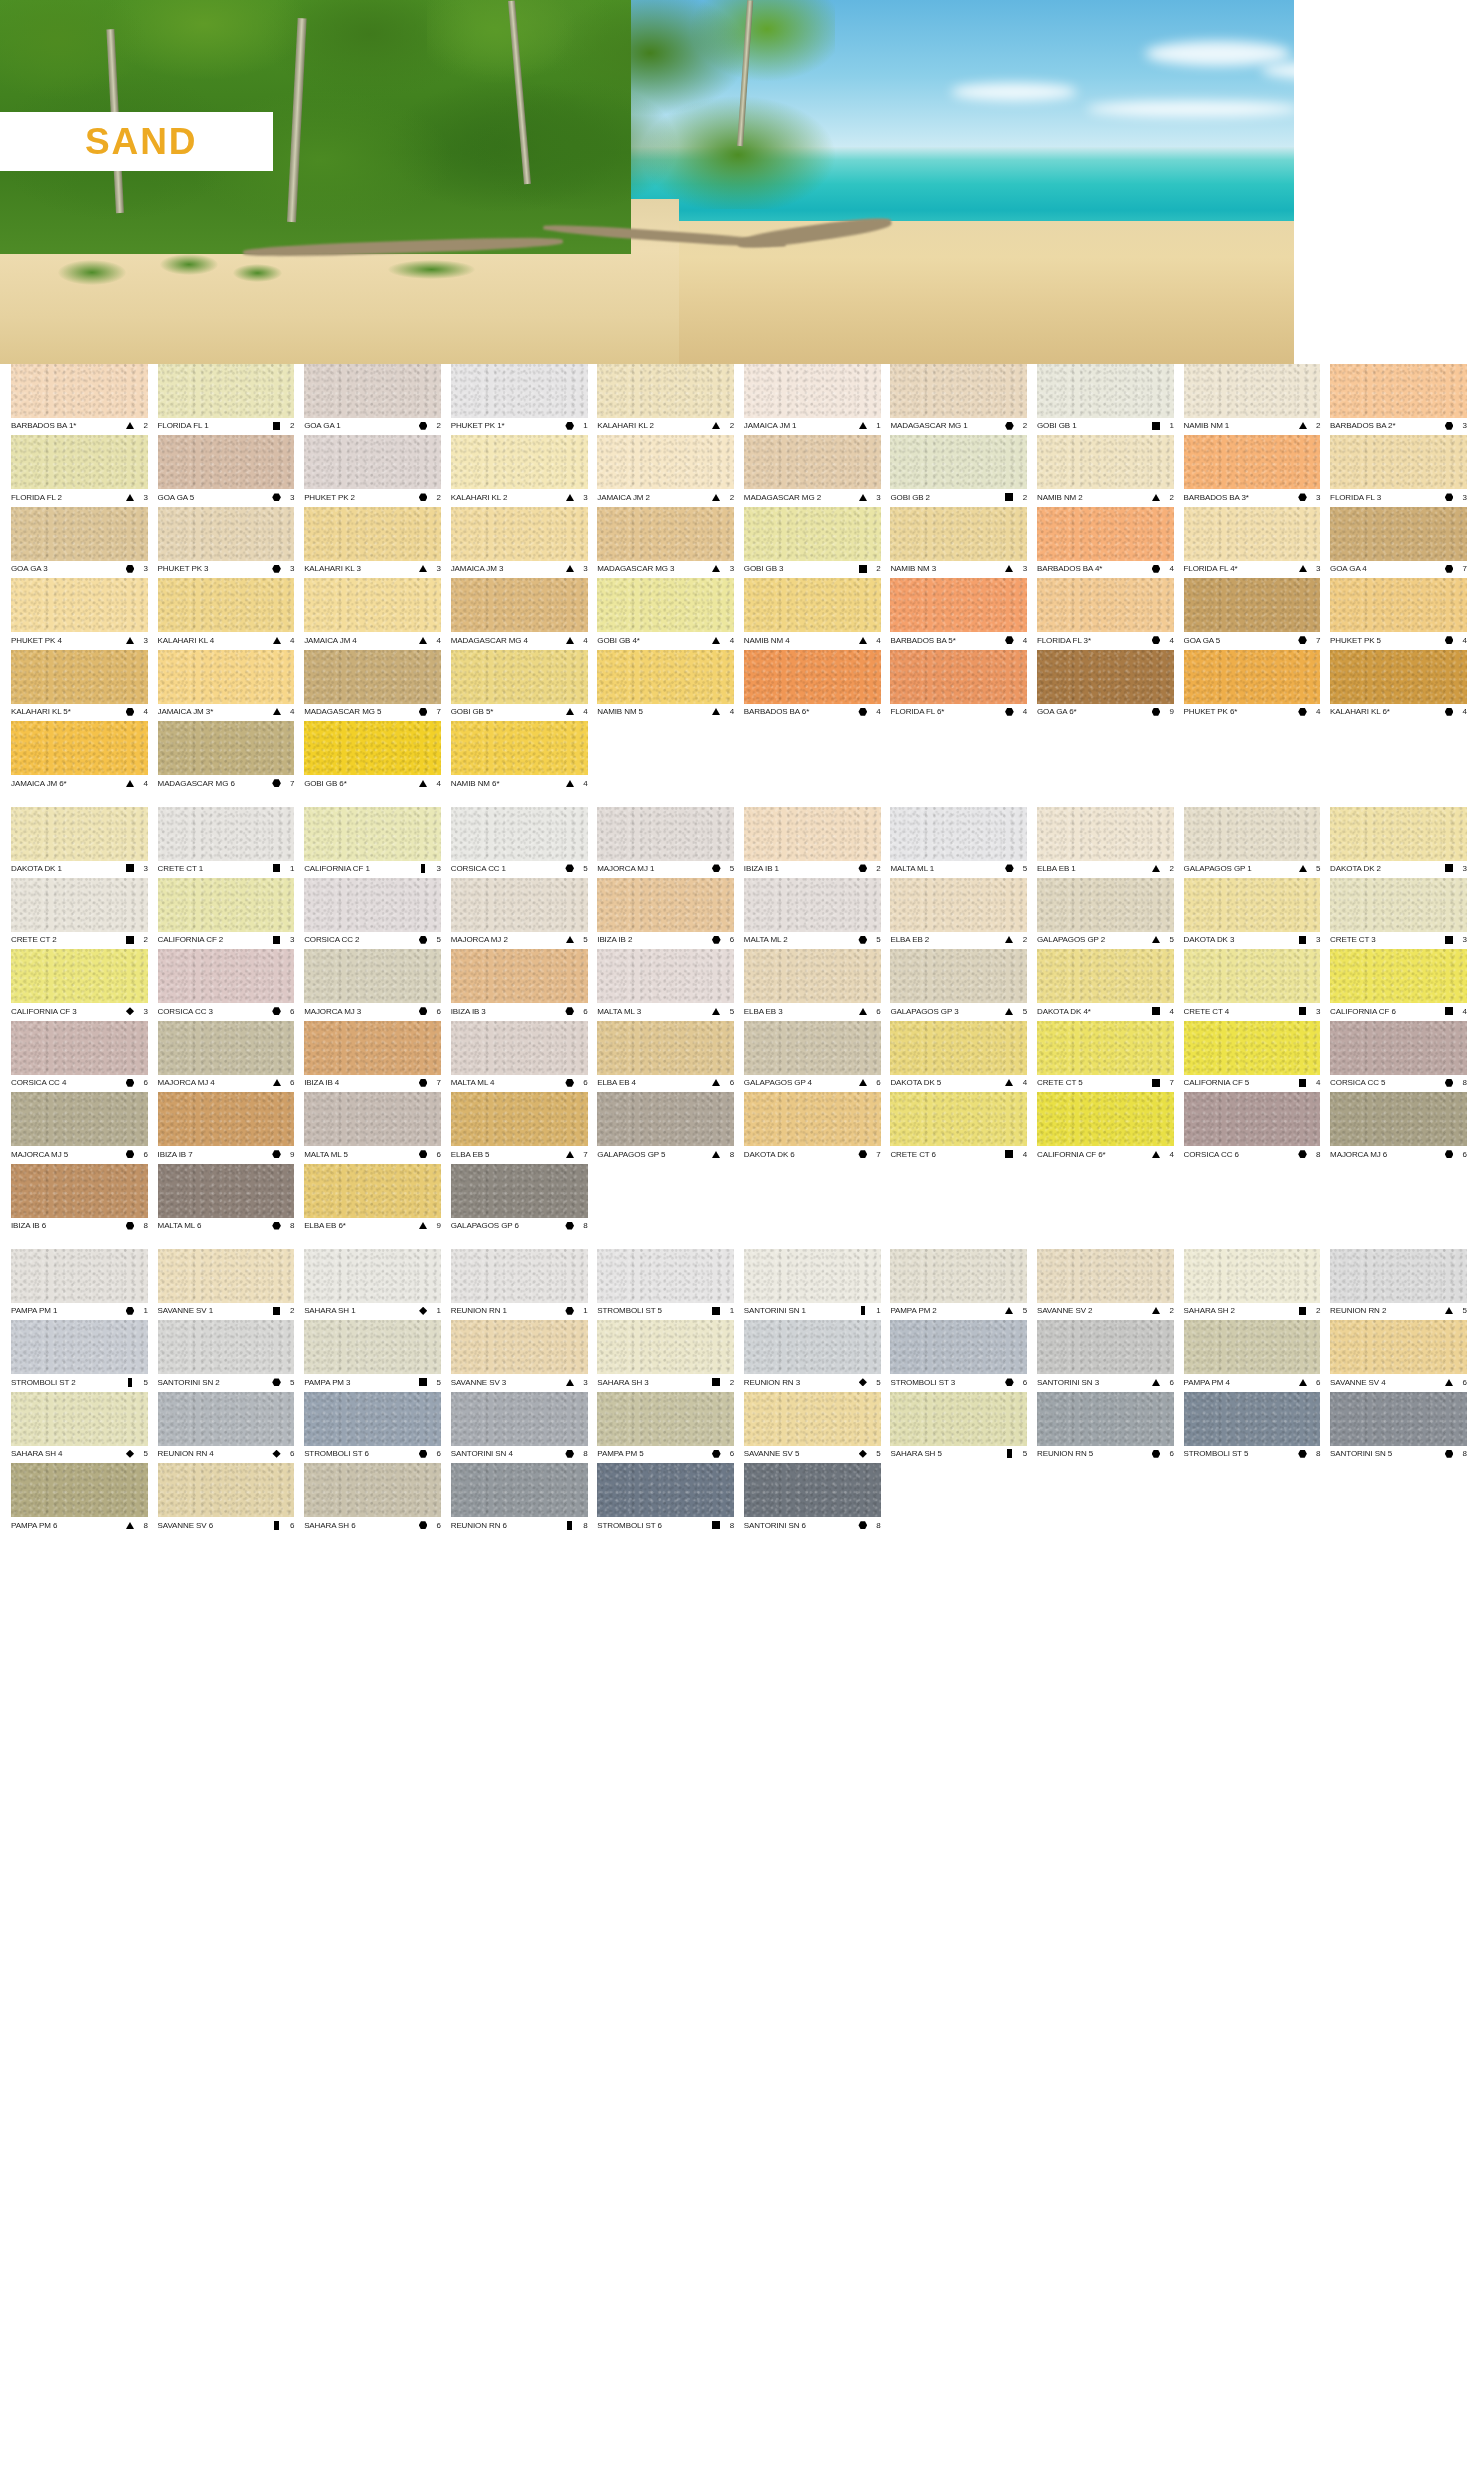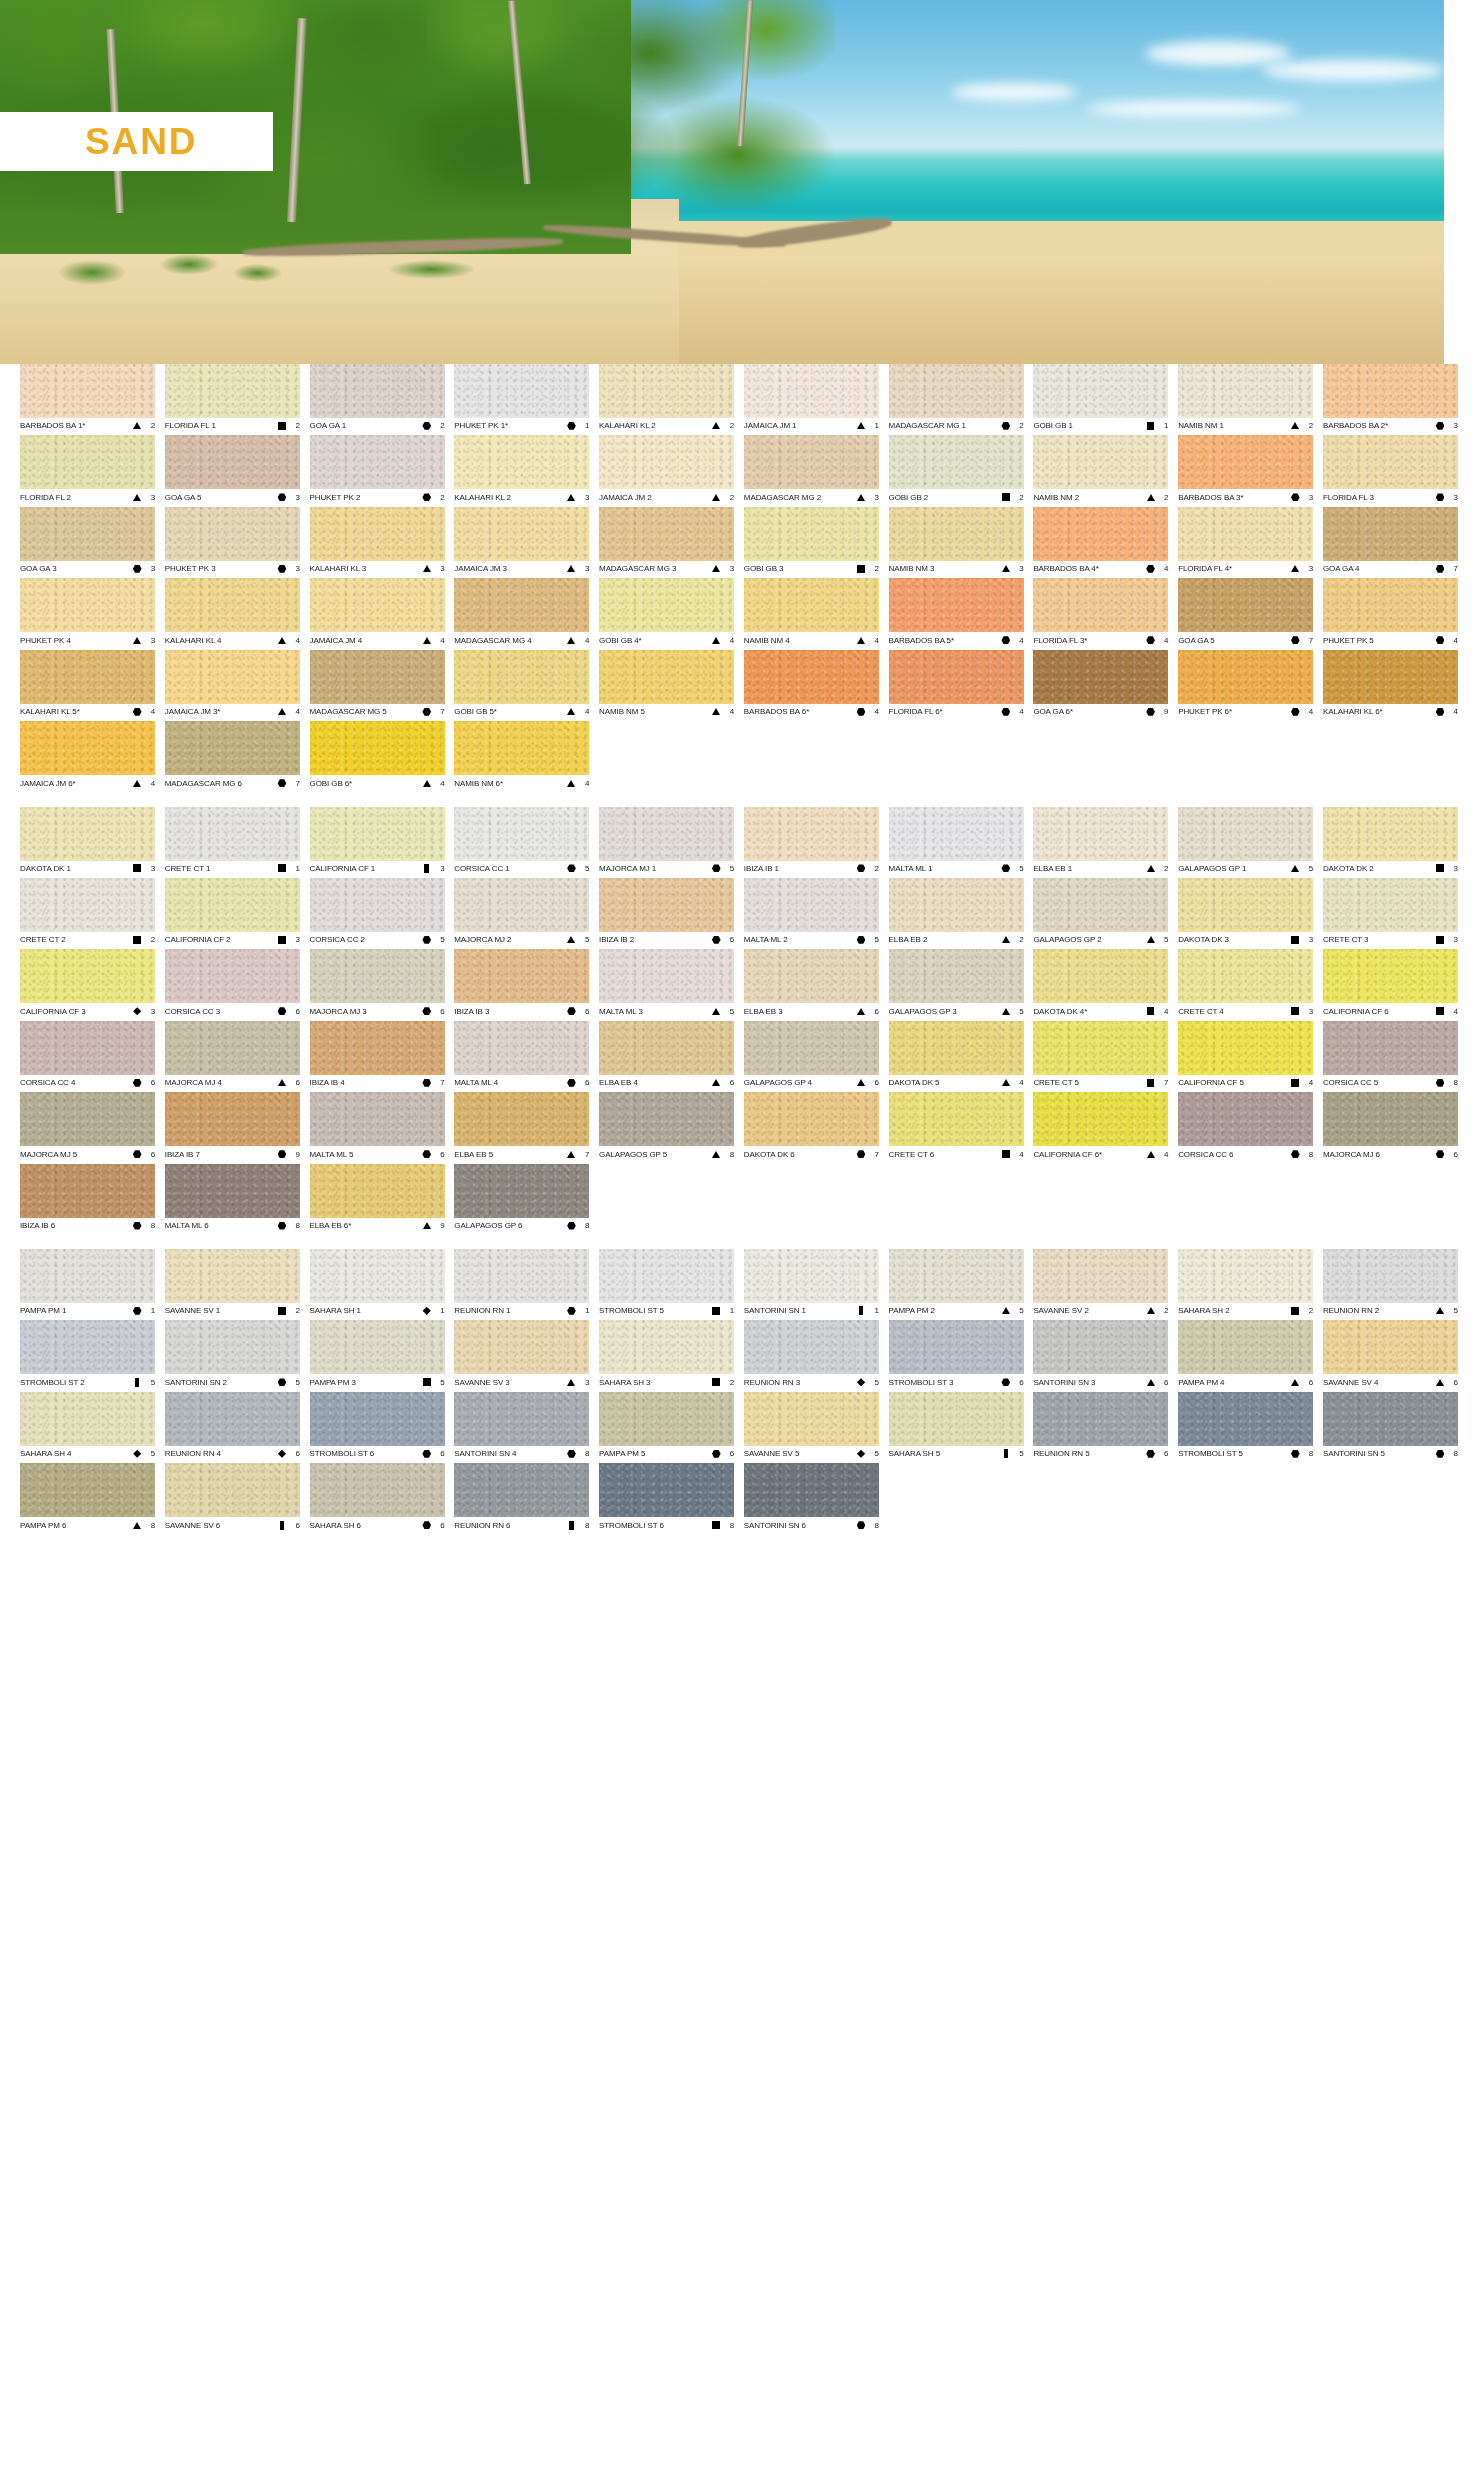--- a/index.html
+++ b/index.html
@@ -13,21 +13,21 @@
     width: 1478px;
     height: 2484px;
     position: relative;
     background: #ffffff;
     overflow: hidden;
   }
 
   
   .hero {
     position: relative;
-    width: 1444px;
+    width: 1294px;
     height: 364px;
     overflow: hidden;
     text-align: center;
   }
   .hero-photo {
     position: absolute;
     inset: 0;
     
     background:
       
@@ -119,21 +119,21 @@
     font-family: "Liberation Sans", sans-serif;
     font-size: 37px;
     font-weight: bold;
     letter-spacing: 1.9px;
     padding-left: 85px;
   }
 
   
   .grid-area {
     position: relative;
-    padding: 0 20px;
+    padding: 0 11px;
   }
   .block {
     display: grid;
     column-gap: 9.7px;
     row-gap: 0px;
     margin: 0;
   }
   .block.cols10 { grid-template-columns: repeat(10, 1fr); }
   .block.cols6  { grid-template-columns: repeat(10, 1fr); }
 

